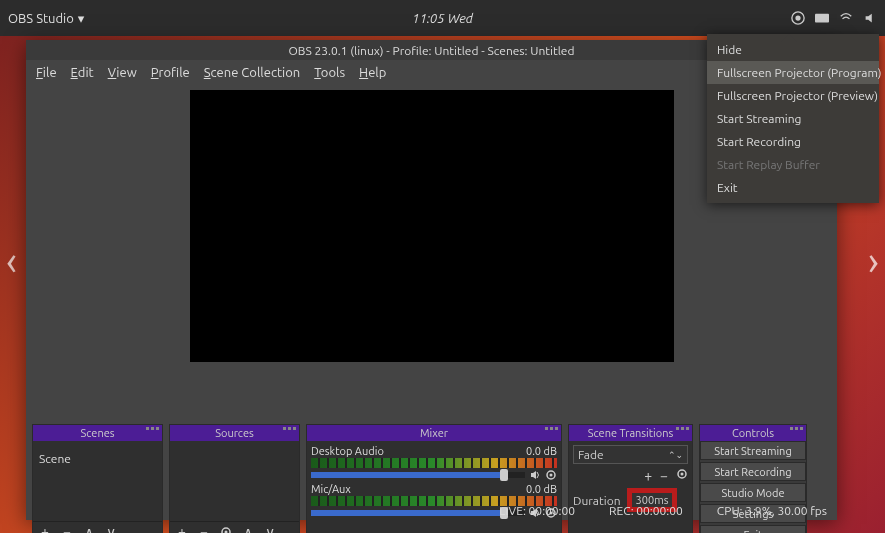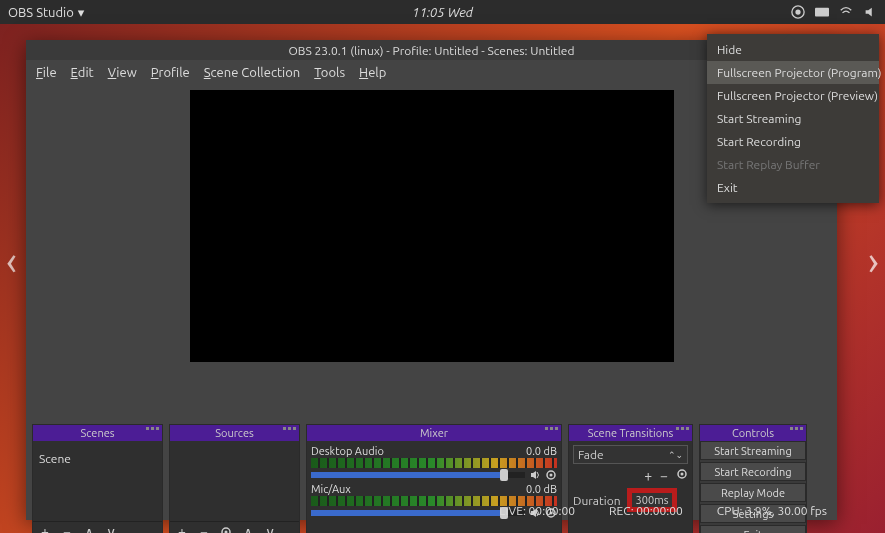--- a/index.html
+++ b/index.html
@@ -1,19 +1,19 @@
 <!DOCTYPE html>
 <html><head>
 <meta charset="utf-8">
 <style>
 * { margin:0; padding:0; box-sizing:border-box; font-family:"Ubuntu",Arial,sans-serif; }
 body { width:885px; height:533px; background:linear-gradient(135deg,#7a2020 0%,#d85020 50%,#9a2030 100%); position:relative; overflow:hidden; }
 
 
-.topbar { height:24px; background:#2c2c2c; display:flex; align-items:center; color:#ddd; font-size:13px; padding:0 8px; }
+.topbar { height:36px; background:#2c2c2c; display:flex; align-items:center; color:#ddd; font-size:13px; padding:0 8px; }
 .topbar .app { display:flex; align-items:center; gap:4px; }
 .topbar .center { position:absolute; left:50%; transform:translateX(-50%);font-style:italic; }
 .topbar .right { margin-left:auto; display:flex; gap:10px; align-items:center; }
 .topbar .tray-icon svg { width:14px; height:14px; fill:#ccc; }
 
 
 .window { position:absolute; left:26px; top:40px; width:811px; height:480px; background:#444444; box-shadow:0 4px 20px rgba(0,0,0,0.5); }
 .titlebar { height:20px; background:#3a3a3a; color:#dcdcdc; font-size:12px; display:flex; align-items:center; justify-content:center; }
 .menubar { height:24px; background:#444444; display:flex; align-items:center; gap:14px; padding:0 10px; color:#dcdcdc; font-size:13px; }
 .menubar span { cursor:default; }
@@ -273,21 +273,21 @@
         <span>Controls</span>
         <div class="hdots">
             <span></span>
             <span></span>
             <span></span>
           </div>
       </div>
       <div class="ctrls-body" id="ctrls-body">
           <div class="ctrl-btn">Start Streaming</div>
           <div class="ctrl-btn">Start Recording</div>
-          <div class="ctrl-btn">Replay Mode</div>
+          <div class="ctrl-btn">Studio Mode</div>
           <div class="ctrl-btn">Settings</div>
           <div class="ctrl-btn">Exit</div>
         </div>
     </div>
   </div>
 
   <div class="statusbar">
     <span>LIVE: 00:00:00</span>
     <span>REC: 00:00:00</span>
     <span>CPU: 3.9%, 30.00 fps</span>

